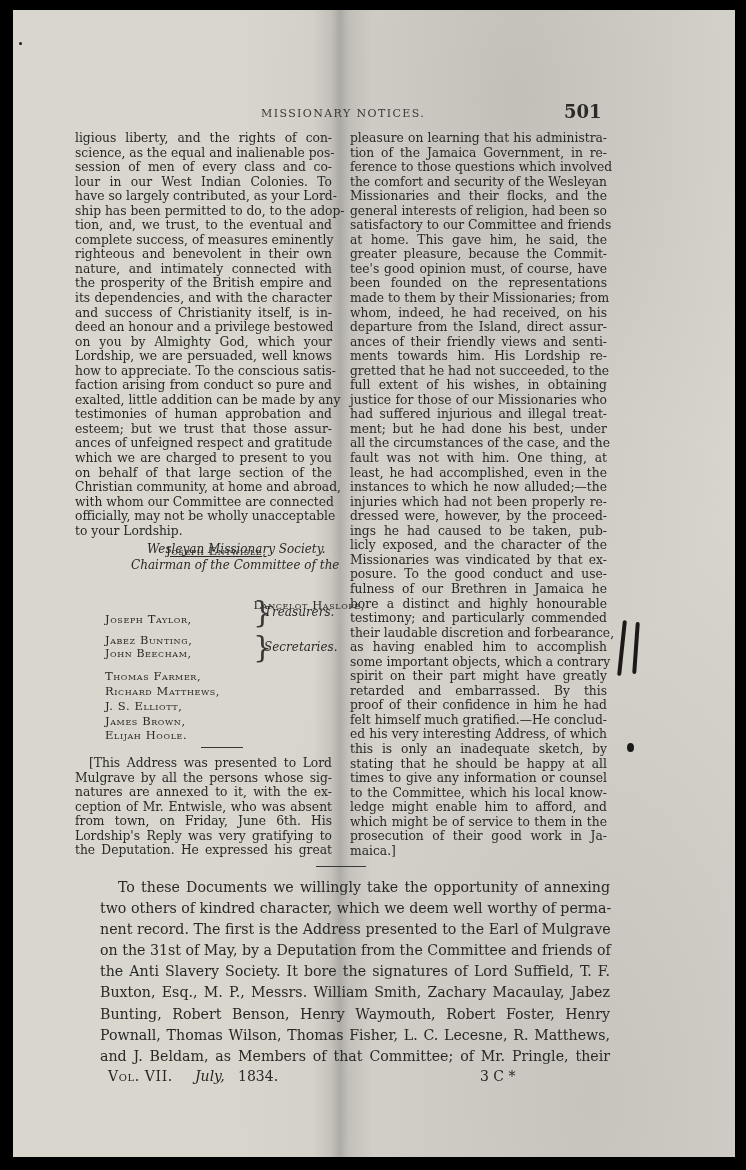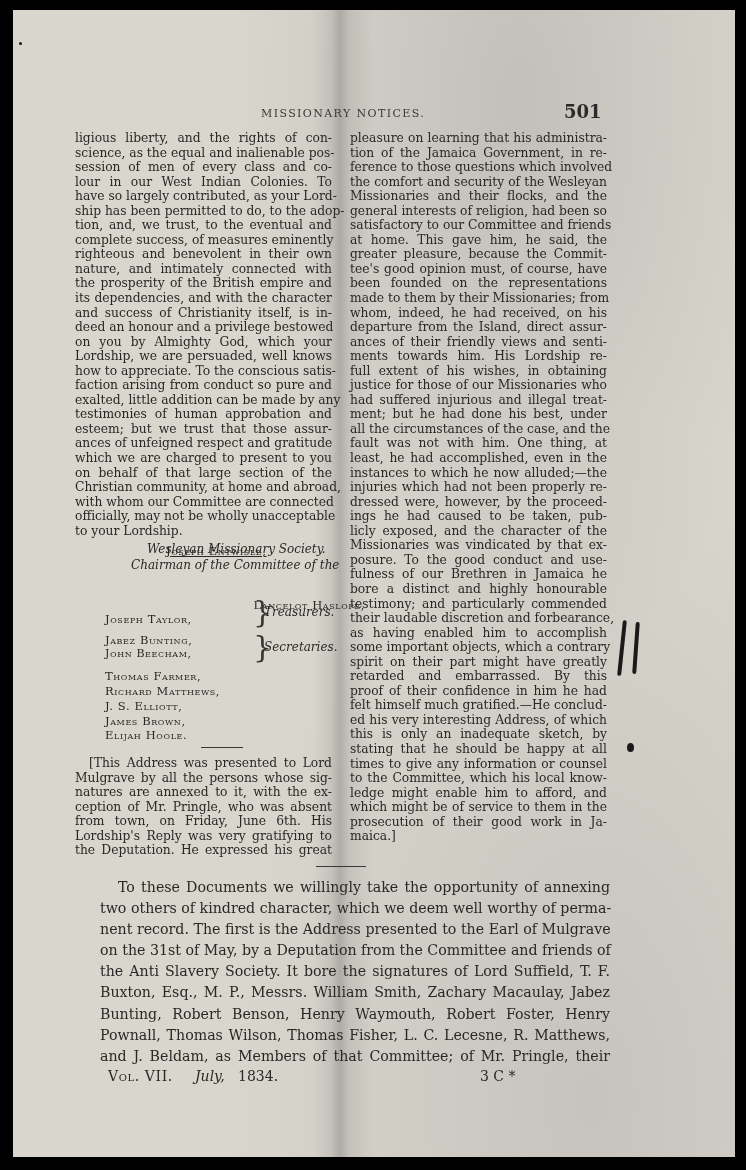--- a/index.html
+++ b/index.html
@@ -108,21 +108,21 @@
     <div class="sig sc" style="top:704px; left:92px; font-size:11.5px;">James Brown,</div>
     <div class="sig sc" style="top:718px; left:92px; font-size:11.5px;">Elijah Hoole.</div>
   </div>
 
   <div class="rule" style="top:737px; left:188px; width:42px;"></div>
 
   <div class="col left" style="top:746px; left:62px;">
     <span class="line" style="padding-left:14px; box-sizing:border-box;">[This Address was presented to Lord</span>
     <span class="line">Mulgrave by all the persons whose sig-</span>
     <span class="line">natures are annexed to it, with the ex-</span>
-    <span class="line">ception of Mr. Pringle, who was absent</span>
+    <span class="line">ception of Mr. Entwisle, who was absent</span>
     <span class="line">from town, on Friday, June 6th. His</span>
     <span class="line">Lordship's Reply was very gratifying to</span>
     <span class="line">the Deputation. He expressed his great</span>
   </div>
 
   <div class="col right" style="left:337px;">
     <span class="line">pleasure on learning that his administra-</span>
     <span class="line">tion of the Jamaica Government, in re-</span>
     <span class="line">ference to those questions which involved</span>
     <span class="line">the comfort and security of the Wesleyan</span>
@@ -131,20 +131,21 @@
     <span class="line">satisfactory to our Committee and friends</span>
     <span class="line">at home. This gave him, he said, the</span>
     <span class="line">greater pleasure, because the Commit-</span>
     <span class="line">tee's good opinion must, of course, have</span>
     <span class="line">been founded on the representations</span>
     <span class="line">made to them by their Missionaries; from</span>
     <span class="line">whom, indeed, he had received, on his</span>
     <span class="line">departure from the Island, direct assur-</span>
     <span class="line">ances of their friendly views and senti-</span>
     <span class="line">ments towards him. His Lordship re-</span>
+    <span class="line">gretted that he had not succeeded, to the</span>
     <span class="line">full extent of his wishes, in obtaining</span>
     <span class="line">justice for those of our Missionaries who</span>
     <span class="line">had suffered injurious and illegal treat-</span>
     <span class="line">ment; but he had done his best, under</span>
     <span class="line">all the circumstances of the case, and the</span>
     <span class="line">fault was not with him. One thing, at</span>
     <span class="line">least, he had accomplished, even in the</span>
     <span class="line">instances to which he now alluded;—the</span>
     <span class="line">injuries which had not been properly re-</span>
     <span class="line">dressed were, however, by the proceed-</span>

